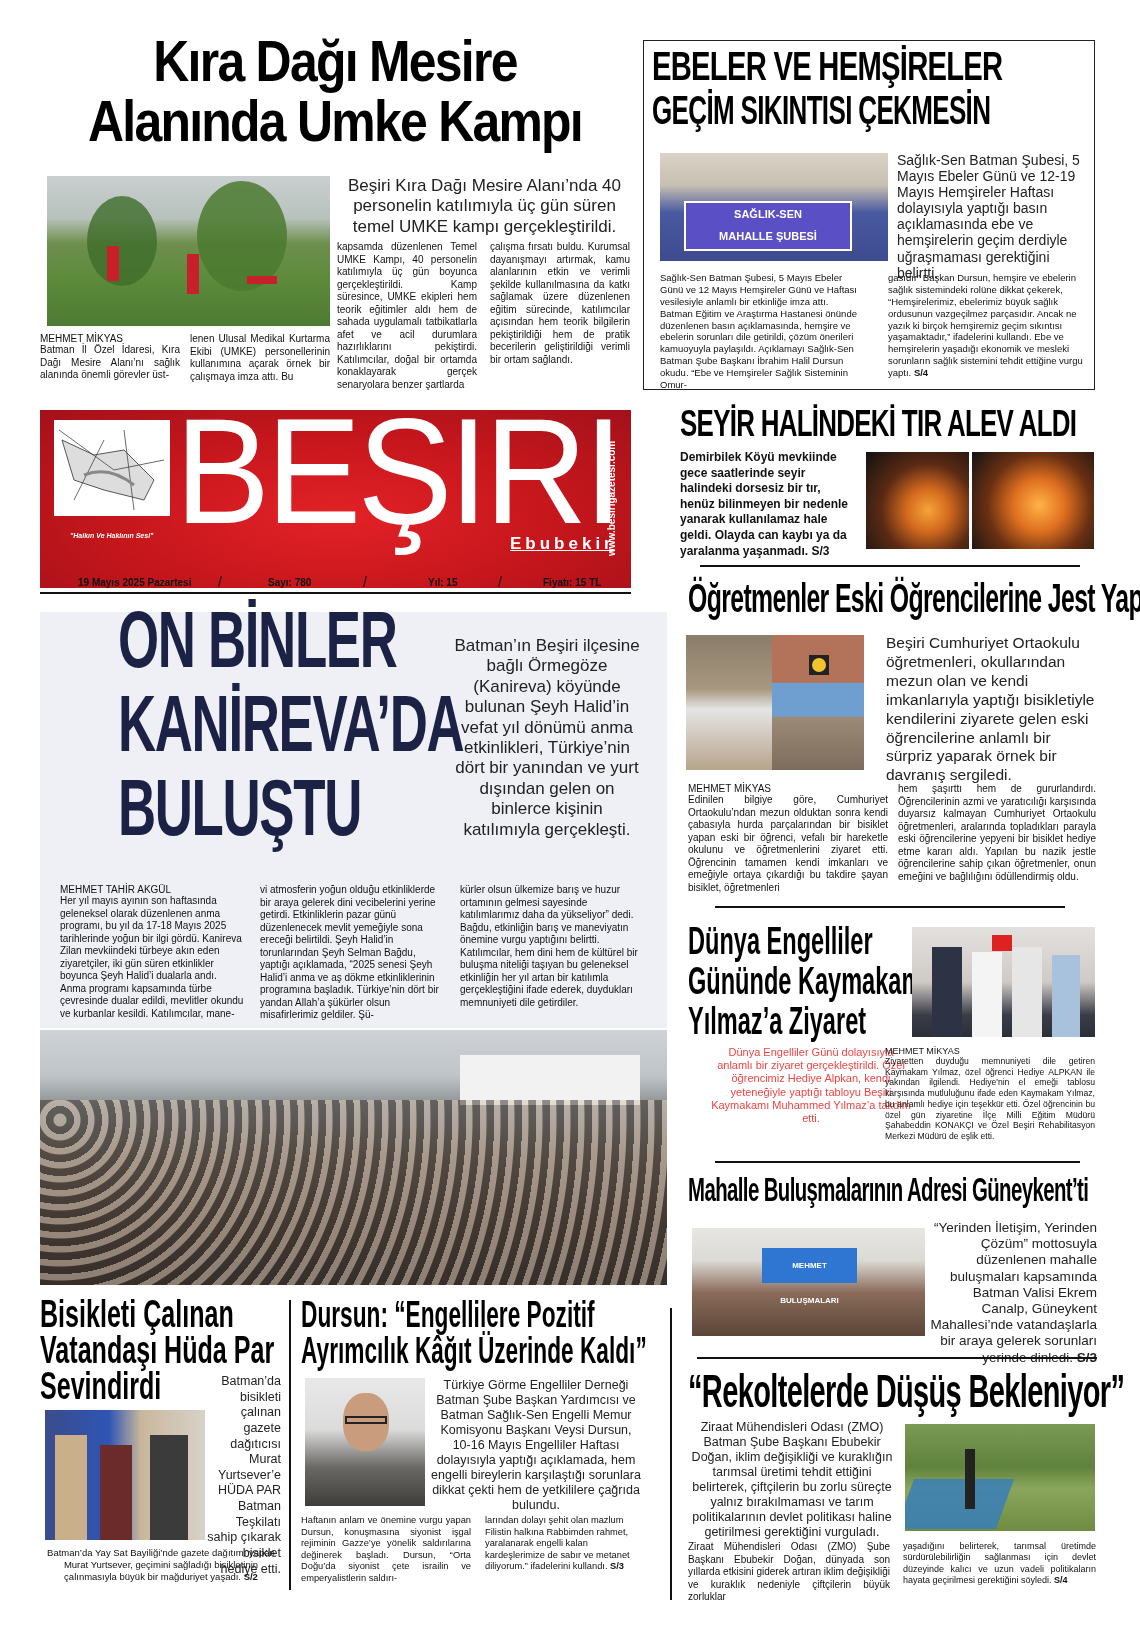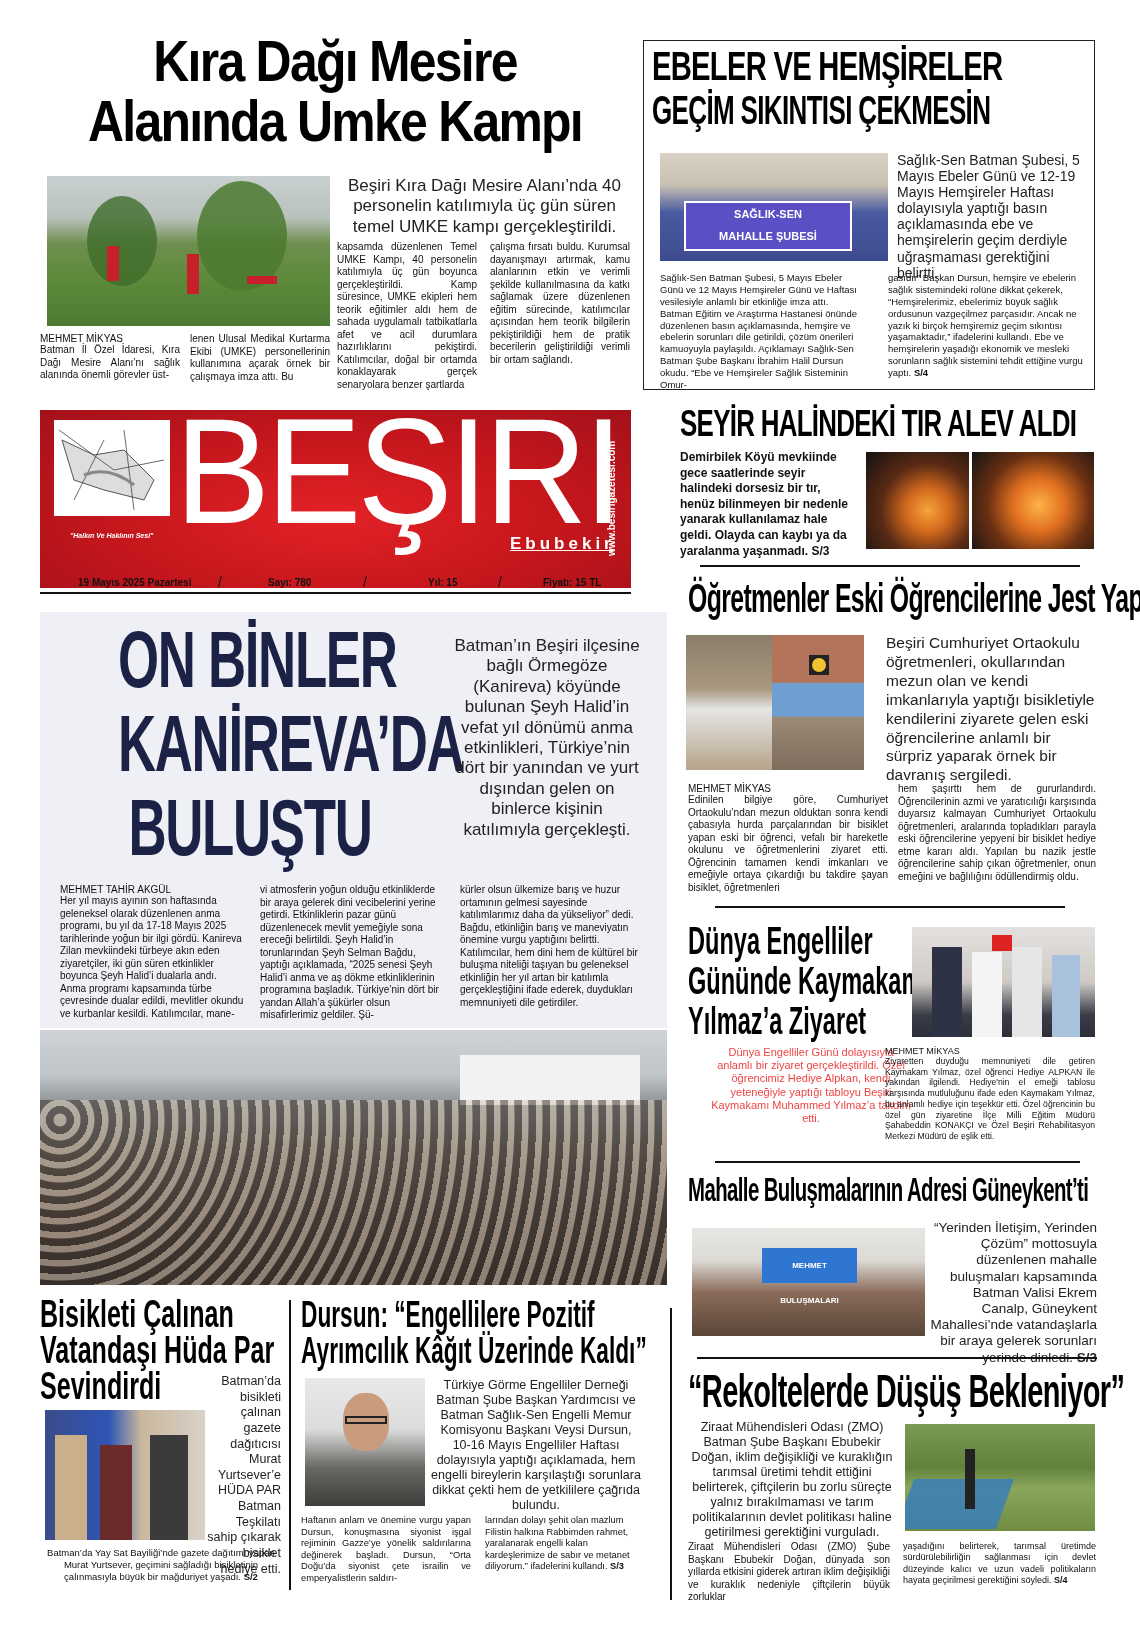--- a/index.html
+++ b/index.html
@@ -79,21 +79,21 @@
 
 <div class="abs hl" style="left:680px;top:406px;font-size:36px;transform:scaleX(0.72);transform-origin:left top;letter-spacing:-1px">SEYİR HALİNDEKİ TIR ALEV ALDI</div>
 <div class="abs" style="left:680px;top:450px;width:178px;font-size:12px;font-weight:bold;line-height:1.3">
   <span>Demirbilek Köyü mevkiinde gece saatlerinde seyir halindeki dorsesiz bir tır, henüz bilinmeyen bir nedenle yanarak kullanılamaz hale geldi. Olayda can kaybı ya da yaralanma yaşanmadı.</span>
   <span>S/3</span>
 </div>
 <div class="abs photo" style="left:866px;top:452px;width:103px;height:97px;background:radial-gradient(circle at 60% 60%,#f7a43a 0%,#d46a1e 25%,#5a2a14 55%,#111 100%)"></div>
 <div class="abs photo" style="left:972px;top:452px;width:122px;height:97px;background:radial-gradient(circle at 55% 55%,#ffb347 0%,#e07020 30%,#6a3012 60%,#131313 100%)"></div>
 
 <div class="abs" style="left:40px;top:612px;width:627px;height:416px;background:#eef0f6"></div>
-<div class="abs" style="left:50px;top:620px;width:400px;text-align:center;color:#1c2146">
+<div class="abs" style="left:50px;top:600px;width:400px;text-align:left;color:#1c2146">
   <div class="hl" style="color:#1c2146;font-size:80px;transform:scaleX(0.66);letter-spacing:-2px">ON BİNLER</div>
   <div class="hl" style="color:#1c2146;font-size:80px;transform:scaleX(0.66);letter-spacing:-2px;margin-top:4px">KANİREVA’DA</div>
   <div class="hl" style="color:#1c2146;font-size:80px;transform:scaleX(0.66);letter-spacing:-2px;margin-top:4px">BULUŞTU</div>
 </div>
 <div class="abs lead" style="left:452px;top:636px;width:190px;font-size:17px;color:#222">Batman’ın Beşiri ilçesine bağlı Örmegöze (Kanireva) köyünde bulunan Şeyh Halid’in vefat yıl dönümü anma etkinlikleri, Türkiye’nin dört bir yanından ve yurt dışından gelen on binlerce kişinin katılımıyla gerçekleşti.</div>
 <div class="abs" style="left:60px;top:884px;width:185px">
   <div class="byline">MEHMET TAHİR AKGÜL</div>
   <div class="txt" style="text-align:left">Her yıl mayıs ayının son haftasında geleneksel olarak düzenlenen anma programı, bu yıl da 17-18 Mayıs 2025 tarihlerinde yoğun bir ilgi gördü. Kanireva Zilan mevkiindeki türbeye akın eden ziyaretçiler, iki gün süren etkinlikler boyunca Şeyh Halid’i dualarla andı. Anma programı kapsamında türbe çevresinde dualar edildi, mevlitler okundu ve kurbanlar kesildi. Katılımcılar, mane-</div>
 </div>
 <div class="abs txt" style="left:260px;top:884px;width:185px;text-align:left">vi atmosferin yoğun olduğu etkinliklerde bir araya gelerek dini vecibelerini yerine getirdi. Etkinliklerin pazar günü düzenlenecek mevlit yemeğiyle sona ereceği belirtildi. Şeyh Halid’in torunlarından Şeyh Selman Bağdu, yaptığı açıklamada, “2025 senesi Şeyh Halid’i anma ve aş dökme etkinliklerinin programına başladık. Türkiye’nin dört bir yandan Allah’a şükürler olsun misafirlerimiz geldiler. Şü-</div>

